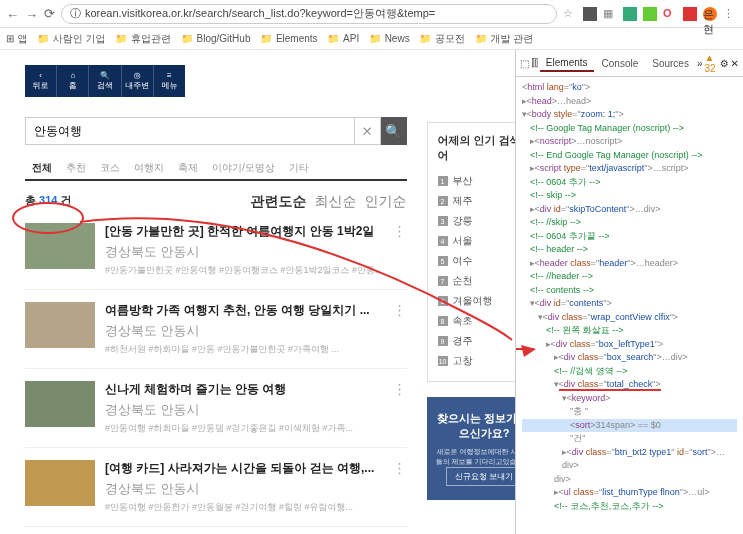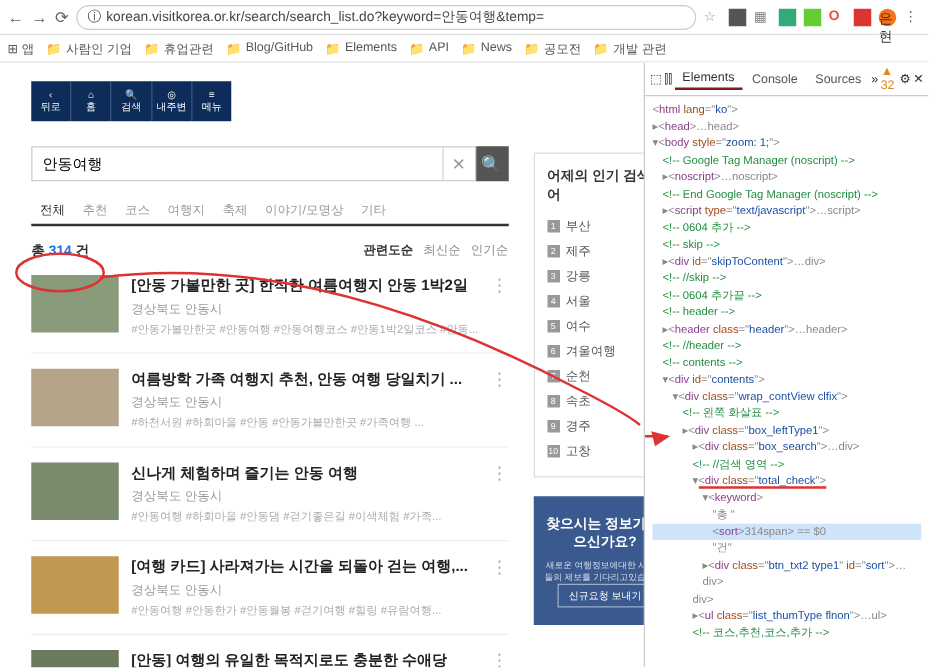--- a/index.html
+++ b/index.html
@@ -17,34 +17,34 @@
 .right-pane{width:228px;border-left:1px solid #ccc;background:#fff;overflow:hidden;font-size:10px}
 .nav-icons{display:flex;background:#0d2c5a;width:160px}
 .nav-icons .ni{flex:1;color:#fff;text-align:center;padding:6px 0;font-size:8px;border-right:1px solid rgba(255,255,255,.2)}
 .nav-icons .ni:last-child{border:none}
 .search-box{margin-top:20px;display:flex}
 .search-box input{flex:1;height:28px;border:1px solid #ccc;padding:0 8px;font-size:12px}
 .search-box .clear{width:26px;height:28px;border:1px solid #ccc;border-left:none;background:#fff;color:#999}
 .search-box .go{width:26px;height:28px;border:none;background:#555;color:#fff}
 .tabs{display:flex;margin-top:12px;font-size:10px;border-bottom:2px solid #333}
 .tabs .tab{padding:4px 7px;color:#999;cursor:pointer}
-.tabs .tab.active{color:#333;font-weight:normal}
+.tabs .tab.active{color:#333;font-weight:bold}
 .result-header{display:flex;justify-content:space-between;margin-top:12px;font-size:11px;position:relative}
 .result-header .count span{color:#1f6fe0;font-weight:bold}
-.sort-opts{display:flex;gap:8px;color:#888;font-size:10px}
+.sort-opts{display:flex;gap:8px;color:#888;font-size:14px}
 .sort-opts .s.active{color:#333;font-weight:bold}
 .result-item{display:flex;gap:10px;padding:12px 0;border-bottom:1px solid #eee}
 .thumb{width:70px;height:46px;background:#8a9b7c;flex-shrink:0}
 .thumb.t2{background:#b5a488}
 .thumb.t3{background:#7a8a6c}
 .thumb.t4{background:#c19850}
 .thumb.t5{background:#6b7a5c}
 .ri-content{flex:1;overflow:hidden}
 .ri-title{font-size:12px;font-weight:bold;color:#222;white-space:nowrap;overflow:hidden;text-overflow:ellipsis}
-.ri-sub{font-size:10px;color:#999;margin-top:3px}
+.ri-sub{font-size:13px;color:#999;margin-top:3px}
 .ri-tags{font-size:9px;color:#aaa;margin-top:3px;white-space:nowrap;overflow:hidden;text-overflow:ellipsis}
 .more{color:#aaa;font-size:14px}
 .sidebar-box{margin-top:25px;border:1px solid #ddd;padding:10px;width:115px;margin-left:5px}
 .sidebar-box h4{font-size:11px;margin-bottom:8px}
 .sidebar-box .kw{display:flex;align-items:center;gap:5px;padding:3px 0;font-size:10px;color:#555}
 .sidebar-box .kw .sq{width:10px;height:10px;background:#999;font-size:7px;color:#fff;display:flex;align-items:center;justify-content:center}
 .promo{margin-top:15px;width:115px;margin-left:5px;background:#3a5a8f;color:#fff;padding:14px 8px;text-align:center}
 .promo .pt{font-size:11px;font-weight:bold}
 .promo .ps{font-size:7px;margin-top:6px;opacity:.8}
 .promo .pb{border:1px solid rgba(255,255,255,.5);padding:3px 8px;font-size:8px;display:inline-block}
@@ -226,22 +226,22 @@
       </div>
       <div style="width:125px">
         <div class="sidebar-box">
           <h4>어제의 인기 검색어</h4>
           <div id="pop-items">
               <div class="kw"><span class="sq">1</span>부산</div>
               <div class="kw"><span class="sq">2</span>제주</div>
               <div class="kw"><span class="sq">3</span>강릉</div>
               <div class="kw"><span class="sq">4</span>서울</div>
               <div class="kw"><span class="sq">5</span>여수</div>
+              <div class="kw"><span class="sq">7</span>순천</div>
               <div class="kw"><span class="sq">6</span>겨울여행</div>
-              <div class="kw"><span class="sq">7</span>순천</div>
               <div class="kw"><span class="sq">8</span>속초</div>
               <div class="kw"><span class="sq">9</span>경주</div>
               <div class="kw"><span class="sq">10</span>고창</div>
             </div>
         </div>
         <div class="promo">
           <div class="pt">찾으시는 정보가 없으신가요?</div>
           <div class="ps">새로운 여행정보에대한 사용자들의 제보를 기다리고있습니다.</div>
           <div class="pb">신규요청 보내기</div>
         </div>

